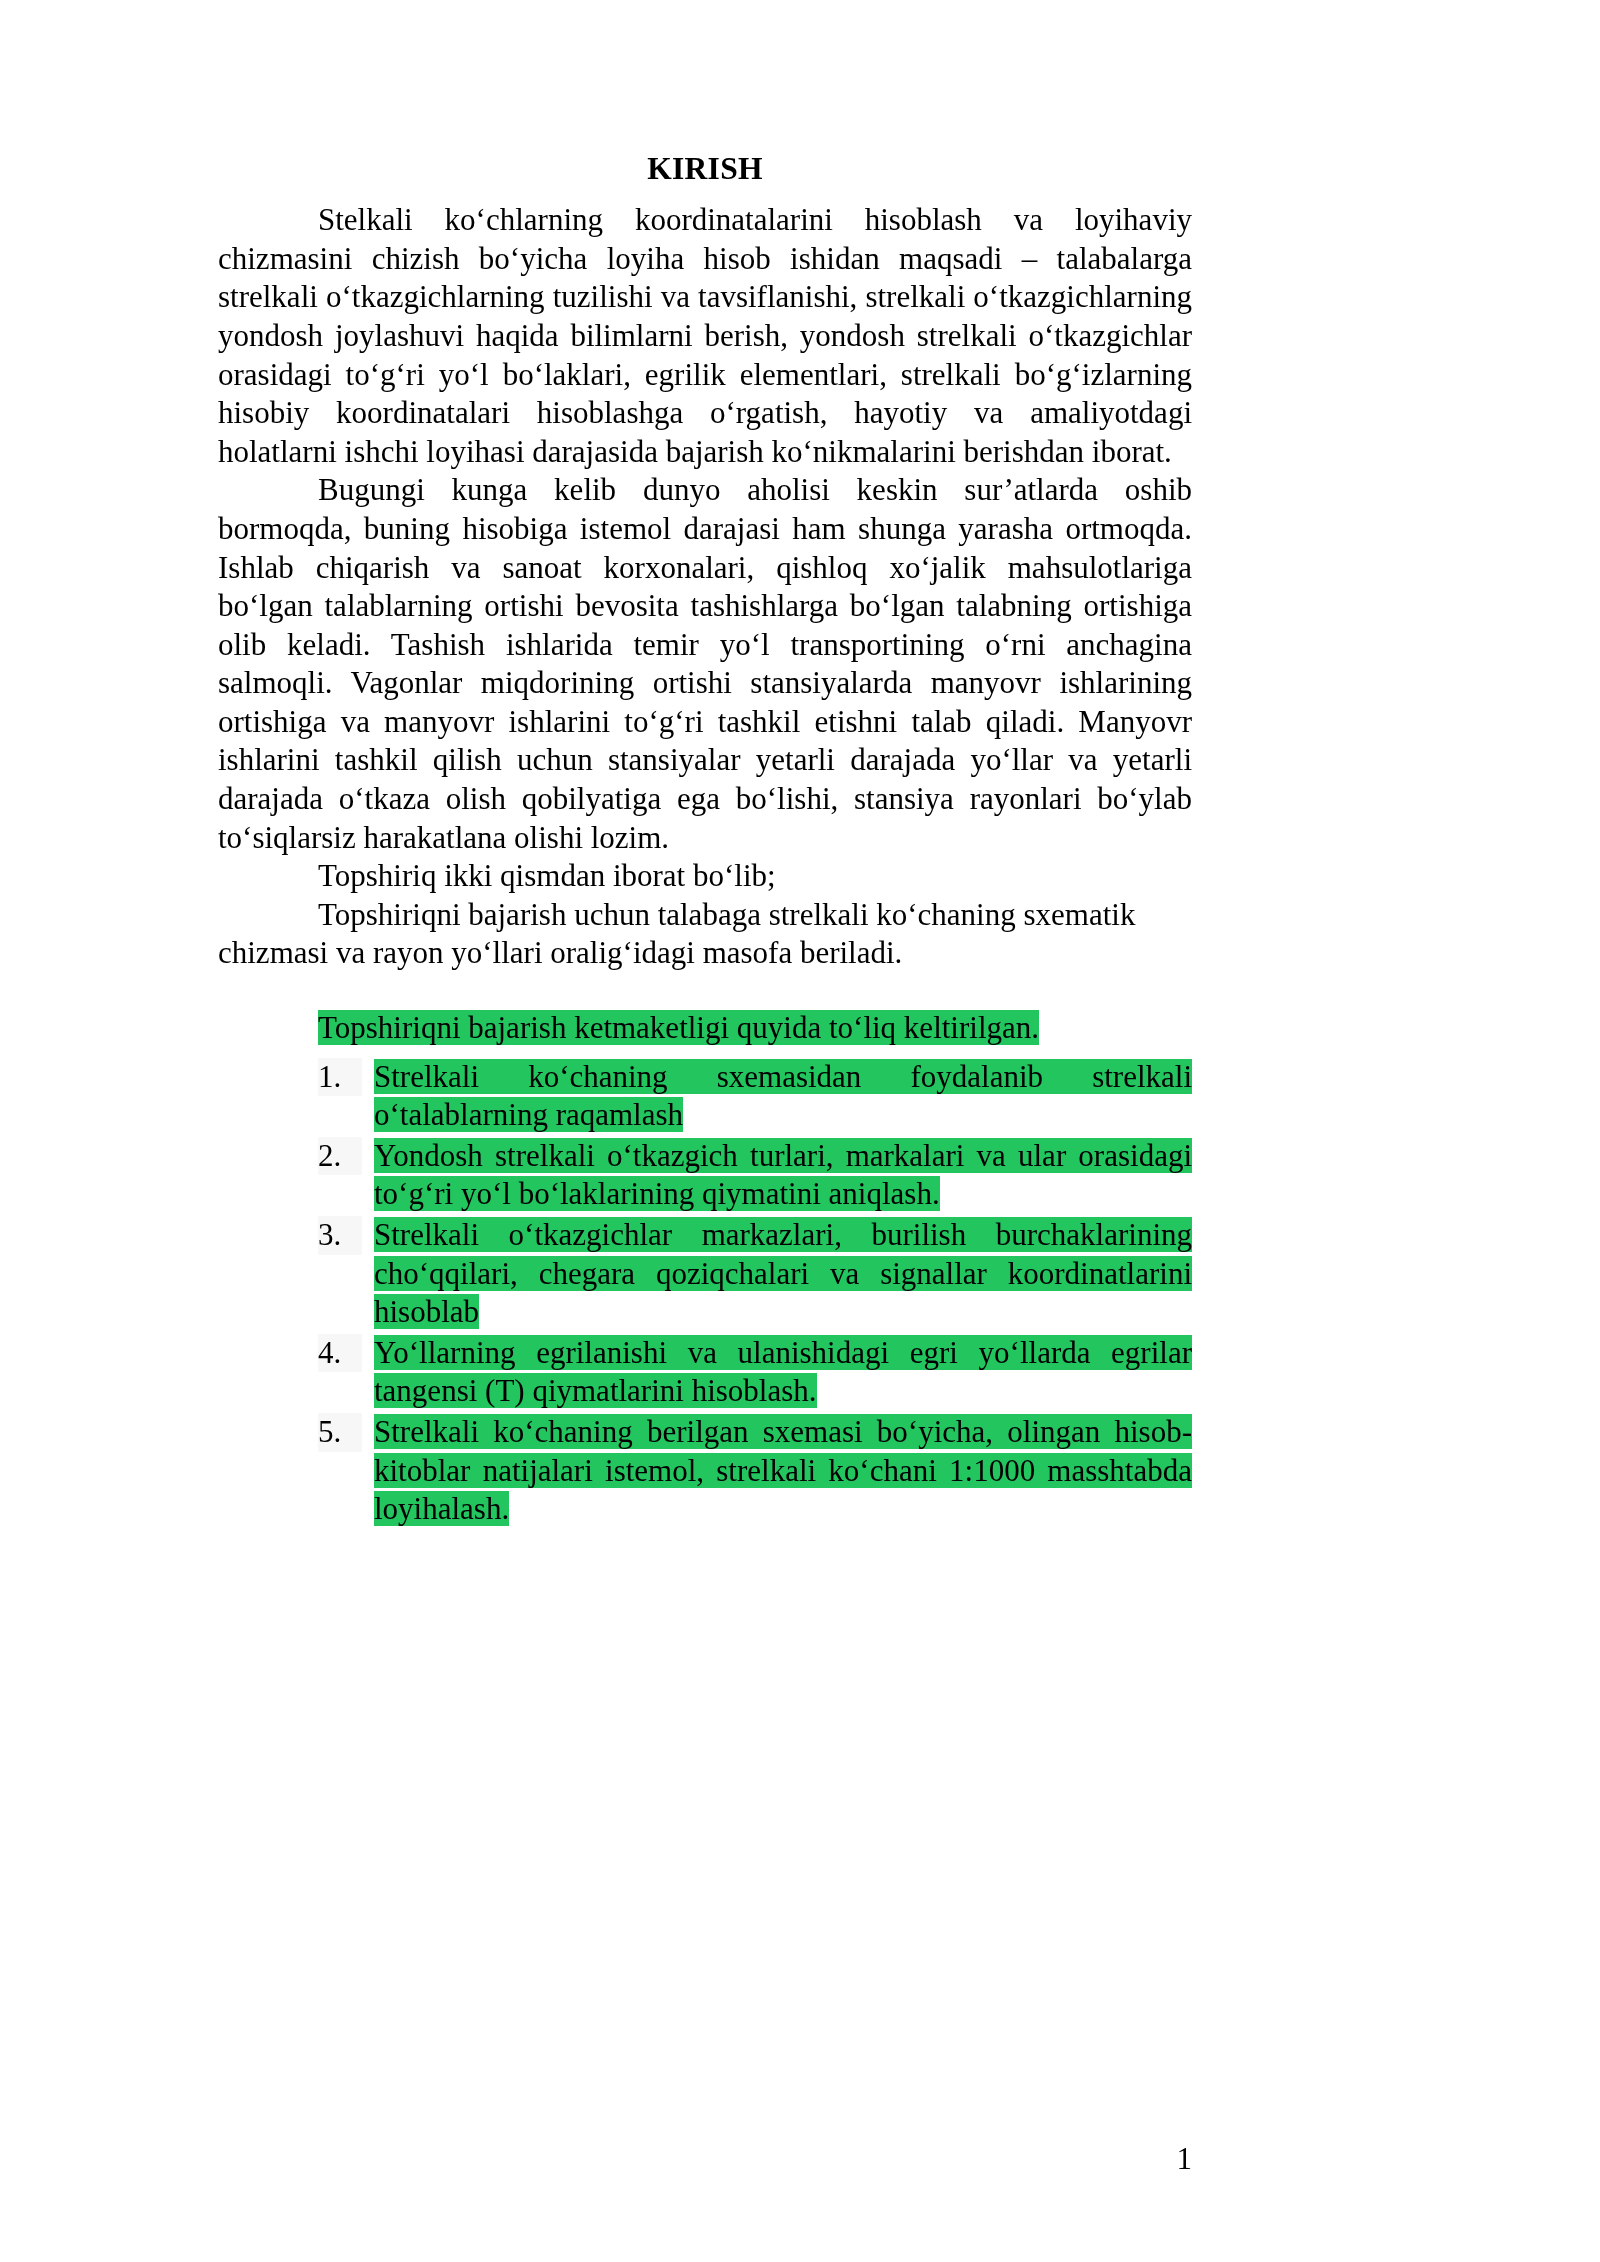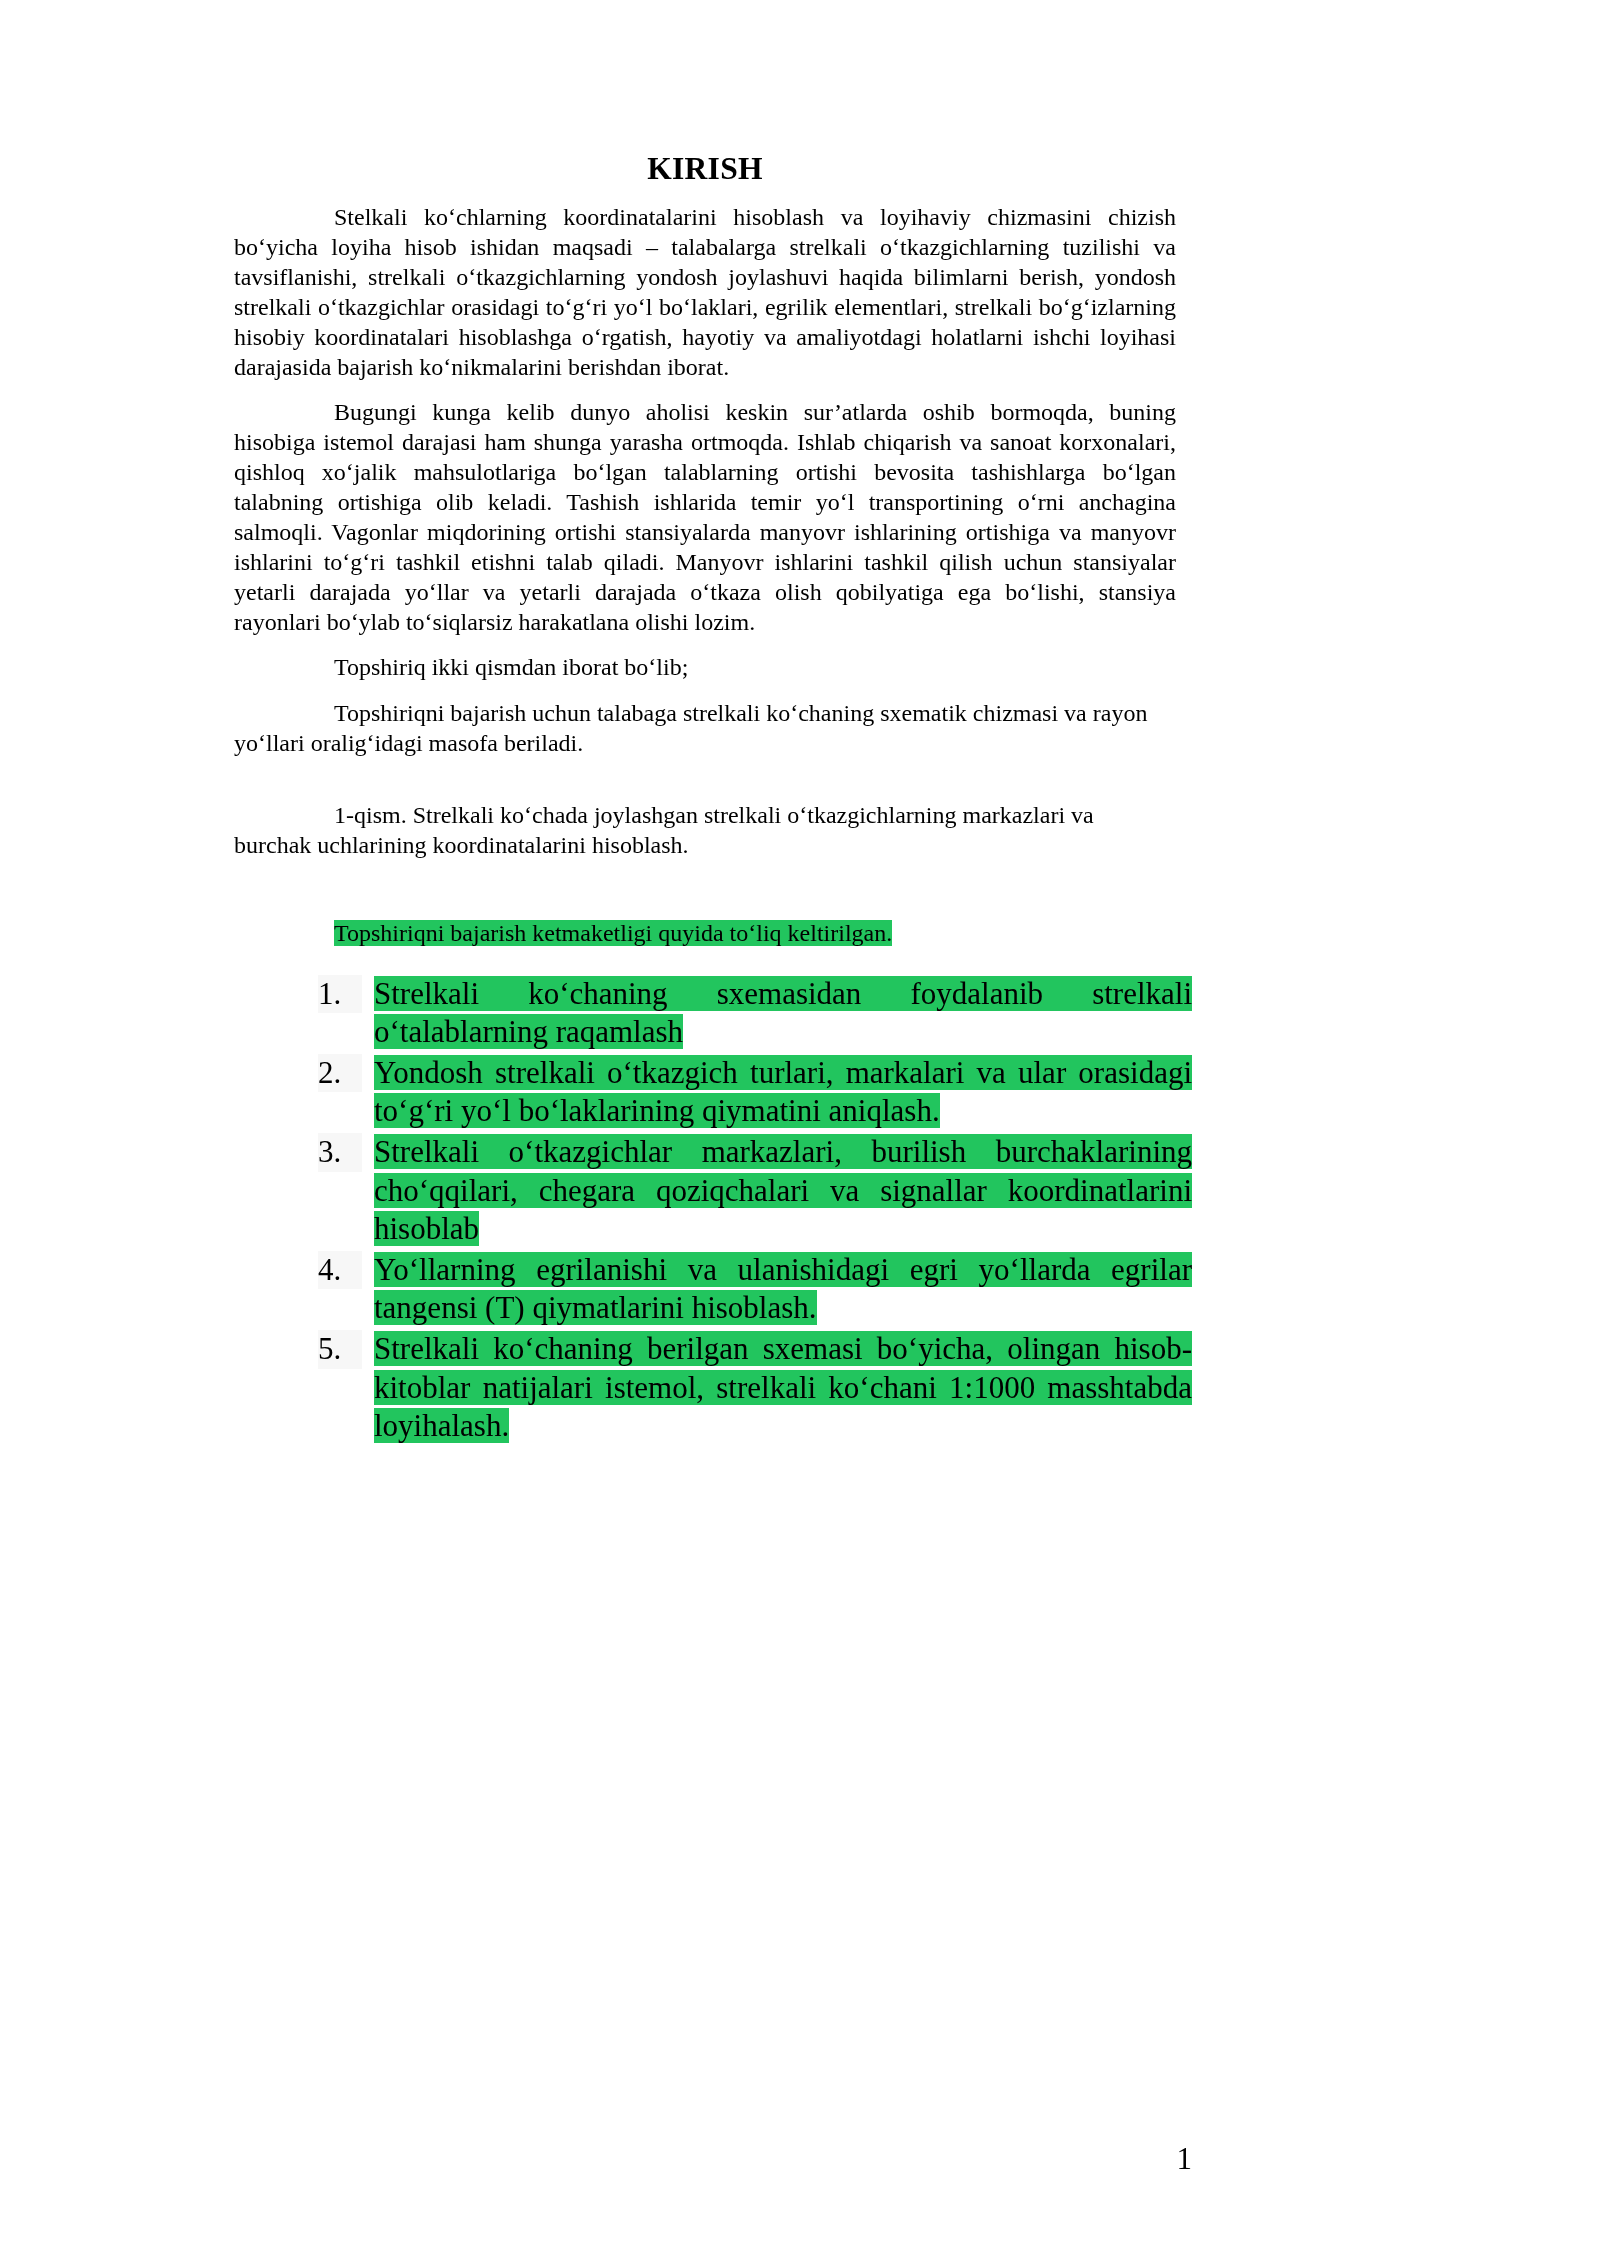--- a/index.html
+++ b/index.html
@@ -22,25 +22,25 @@
   }
   .doc-title {
     text-align: center;
     font-weight: bold;
     font-size: 31.5px;
     letter-spacing: 0.3px;
     margin: 0 0 14px 0;
     line-height: 1.18;
   }
   .para {
-    font-size: 24px;
+    font-size: 31px;
     line-height: 1.245;
     text-align: justify;
     text-justify: inter-word;
-    margin: 16px;
+    margin: 0;
     hyphens: none;
   }
   .para.indent {
     text-indent: 100px;
   }
   
   .para.ragged {
     text-align: left;
   }
   .spacer-sm { height: 10px; }
@@ -98,21 +98,20 @@
   <p class="para indent">Stelkali ko‘chlarning koordinatalarini hisoblash va loyihaviy chizmasini chizish bo‘yicha loyiha hisob ishidan maqsadi – talabalarga strelkali o‘tkazgichlarning tuzilishi va tavsiflanishi, strelkali o‘tkazgichlarning yondosh joylashuvi haqida bilimlarni berish, yondosh  strelkali o‘tkazgichlar orasidagi to‘g‘ri yo‘l bo‘laklari, egrilik elementlari, strelkali bo‘g‘izlarning hisobiy koordinatalari hisoblashga o‘rgatish, hayotiy va amaliyotdagi holatlarni ishchi loyihasi darajasida bajarish ko‘nikmalarini berishdan iborat.</p>
 
   <p class="para indent">Bugungi kunga kelib dunyo aholisi keskin sur’atlarda oshib bormoqda, buning hisobiga istemol darajasi ham shunga yarasha ortmoqda. Ishlab chiqarish va sanoat korxonalari, qishloq xo‘jalik mahsulotlariga bo‘lgan talablarning ortishi bevosita tashishlarga bo‘lgan talabning ortishiga olib keladi. Tashish ishlarida temir yo‘l transportining o‘rni anchagina salmoqli. Vagonlar miqdorining ortishi stansiyalarda manyovr ishlarining ortishiga va manyovr ishlarini to‘g‘ri tashkil etishni talab qiladi. Manyovr ishlarini tashkil qilish uchun stansiyalar yetarli darajada yo‘llar va yetarli darajada o‘tkaza olish qobilyatiga ega bo‘lishi, stansiya rayonlari bo‘ylab to‘siqlarsiz harakatlana olishi lozim.</p>
 
   <p class="para indent ragged">Topshiriq ikki qismdan iborat bo‘lib;</p>
 
   <p class="para indent ragged">Topshiriqni bajarish uchun talabaga strelkali ko‘chaning sxematik chizmasi va rayon yo‘llari oralig‘idagi masofa beriladi.</p>
 
   <div class="spacer-sm"></div>
 
-  <p class="para indent ragged">1-qism. Strelkali ko‘chada joylashgan strelkali o‘tkazgichlarning markazlari va burchak uchlarining koordinatalarini hisoblash.</p>
 
 
   <div class="spacer-md"></div>
 
   <p class="para indent ragged"><span class="hl-line">Topshiriqni bajarish ketmaketligi quyida to‘liq keltirilgan.</span></p>
 
   <div class="spacer-sm"></div>
 
   <ol class="steps">
     <li><span class="txt hl-line">Strelkali  ko‘chaning  sxemasidan  foydalanib  strelkali  o‘talablarning raqamlash</span></li>

